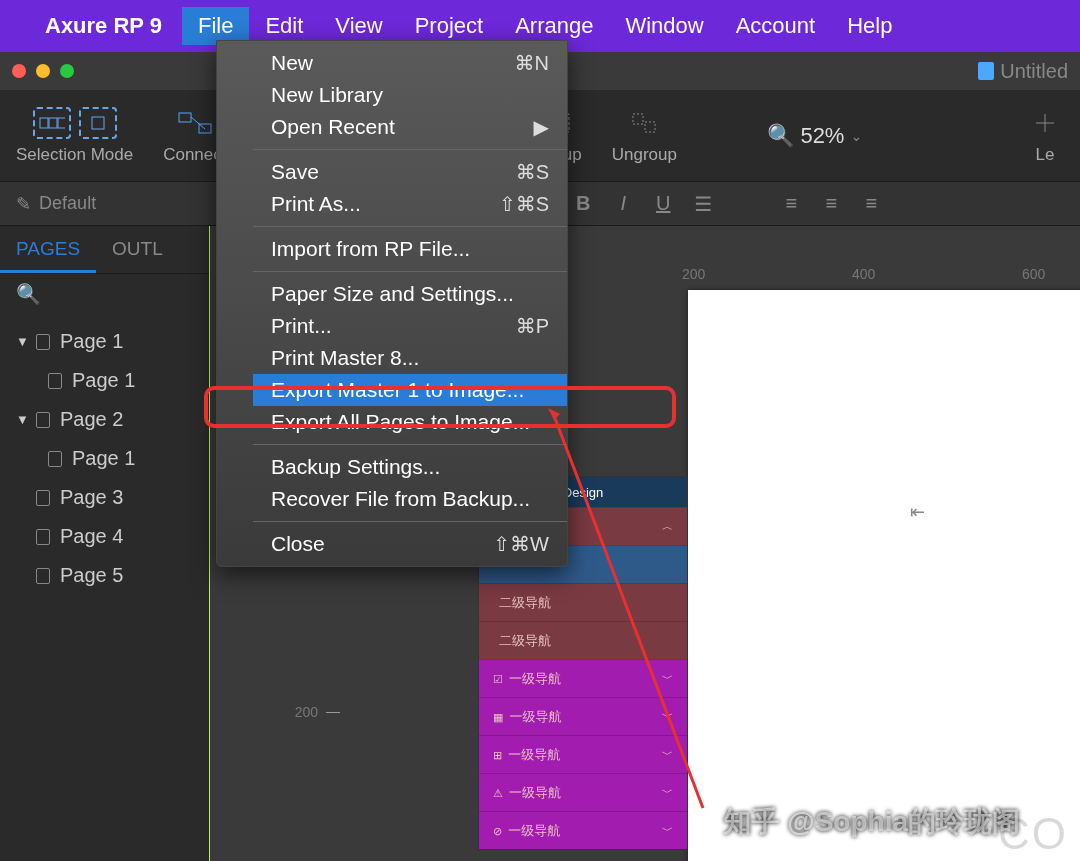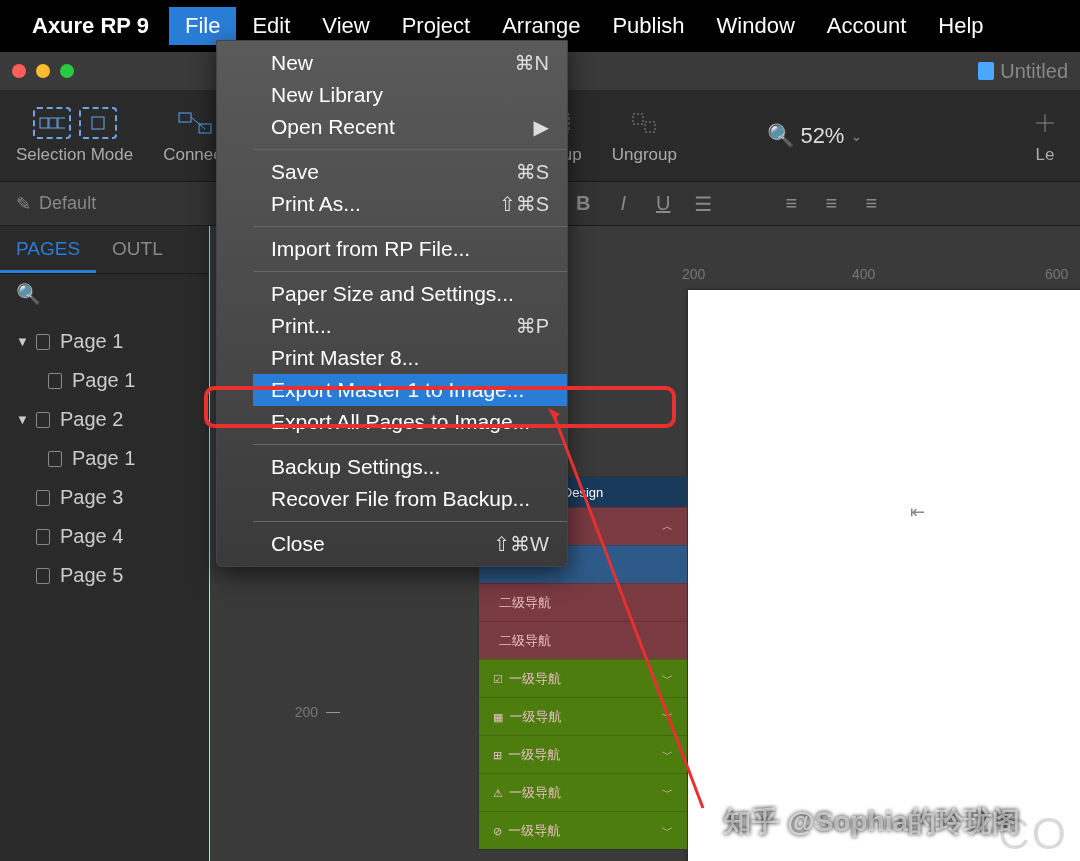--- a/index.html
+++ b/index.html
@@ -1,17 +1,17 @@
 <!DOCTYPE html>
 <html><head>
 <meta charset="utf-8">
 <style>
 *{margin:0;padding:0;box-sizing:border-box;font-family:-apple-system,BlinkMacSystemFont,"Segoe UI",sans-serif;}
 body{width:1080px;height:861px;background:#2a2a2a;overflow:hidden;position:relative;}
-.menubar{height:52px;background:#000000;display:flex;align-items:center;padding-left:12px;color:#fff;font-size:22px;}
+.menubar{height:52px;background:#6d28d9;display:flex;align-items:center;padding-left:25px;color:#fff;font-size:22px;}
 .apple{font-size:24px;margin-right:20px;}
 .app-name{font-weight:600;margin-right:20px;}
 .menu-item{padding:6px 16px;cursor:pointer;}
 .menu-item.active{background:#2a7dd6;}
 .titlebar{height:38px;background:#3a3a3a;display:flex;align-items:center;justify-content:space-between;padding:0 12px;}
 .traffic{display:flex;gap:10px;}
 .tl{width:14px;height:14px;border-radius:50%;}
 .tl.r{background:#ff5f57;}
 .tl.y{background:#ffbd2e;}
 .tl.g{background:#28ca42;}
@@ -46,21 +46,21 @@
 .ruler-tick{position:absolute;}
 .ruler-v{position:absolute;top:66px;left:88px;width:26px;color:#777;font-size:14px;}
 .rv-label{position:absolute;right:6px;transform:translateY(-50%);}
 .rv-line{position:absolute;right:-16px;width:14px;height:1px;background:#999;}
 .canvas-white{position:absolute;top:64px;left:478px;width:400px;height:580px;background:#fff;box-shadow:0 0 4px rgba(0,0,0,.5);}
 .mockup{position:absolute;top:250px;left:268px;width:210px;border:1px solid #333;}
 .mockup-head{background:#1a3a5c;height:30px;color:#fff;font-size:13px;display:flex;align-items:center;justify-content:center;}
 .mockup-item{height:38px;display:flex;align-items:center;justify-content:space-between;padding:0 14px;font-size:13px;color:#e8c0c0;border-top:1px solid rgba(0,0,0,.15);}
 .mockup-item.blue{background:#2e5a8a;color:#fff;}
 .mockup-item.red1{background:#7a3a42;}
-.mockup-item.red2{background:#4d7c0f;}
+.mockup-item.red2{background:#a21caf;}
 .mockup-chev{font-size:11px;}
 .mockup-mini{font-size:11px;margin-right:6px;}
 .dropdown{position:absolute;top:40px;left:216px;width:352px;background:linear-gradient(#5a5a5a,#3a3a3a);border:1px solid #444;border-radius:0 0 6px 6px;box-shadow:0 8px 24px rgba(0,0,0,.6);z-index:100;}
 .dd-group{padding:6px 0;border-bottom:1px solid #666;margin-left:36px;}
 .dd-item{display:flex;justify-content:space-between;align-items:center;padding:4px 18px;color:#fff;font-size:21px;cursor:pointer;}
 .dd-item.hl{background:#2a7dd6;}
 .dd-shortcut{color:#ddd;font-size:20px;}
 .redbox{position:absolute;top:386px;left:204px;width:472px;height:42px;border:4px solid #e83030;border-radius:10px;z-index:110;pointer-events:none;}
 .arrow-line{position:absolute;top:408px;left:548px;width:160px;height:410px;z-index:105;pointer-events:none;}
 .watermark{position:absolute;bottom:20px;right:60px;color:rgba(255,255,255,.55);font-size:28px;font-weight:600;z-index:200;text-shadow:0 0 4px #000;margin-left:36px;}
@@ -71,21 +71,20 @@
 <body>
 
 <div class="menubar">
   <span class="apple"></span>
   <span class="app-name">Axure RP 9</span>
   <span class="menu-item active">File</span>
   <span class="menu-item">Edit</span>
   <span class="menu-item">View</span>
   <span class="menu-item">Project</span>
   <span class="menu-item">Arrange</span>
-  <span class="menu-item">Publish</span>
   <span class="menu-item">Window</span>
   <span class="menu-item">Account</span>
   <span class="menu-item">Help</span>
 </div>
 
 <div class="titlebar">
   <div class="traffic">
     <div class="tl r"></div>
     <div class="tl y"></div>
     <div class="tl g"></div>
@@ -233,21 +232,21 @@
           <span class="page-caret"></span>
           <span class="page-icon"></span>
           <span>Page 5</span>
         </div>
       </div>
   </div>
   <div class="canvas-area">
     <div class="ruler-h">
       <span class="ruler-tick" style="left:430px">200</span>
       <span class="ruler-tick" style="left:600px">400</span>
-      <span class="ruler-tick" style="left:793px">600</span>
+      <span class="ruler-tick" style="left:770px">600</span>
     </div>
     <div class="ruler-v">
       <span class="rv-label" style="top:250px">0</span>
       <span class="rv-line" style="top:250px"></span>
       <span class="rv-label" style="top:420px">200</span>
       <span class="rv-line" style="top:420px"></span>
 
     </div>
     <div class="canvas-white"></div>
     <div class="mockup" id="mockup">

